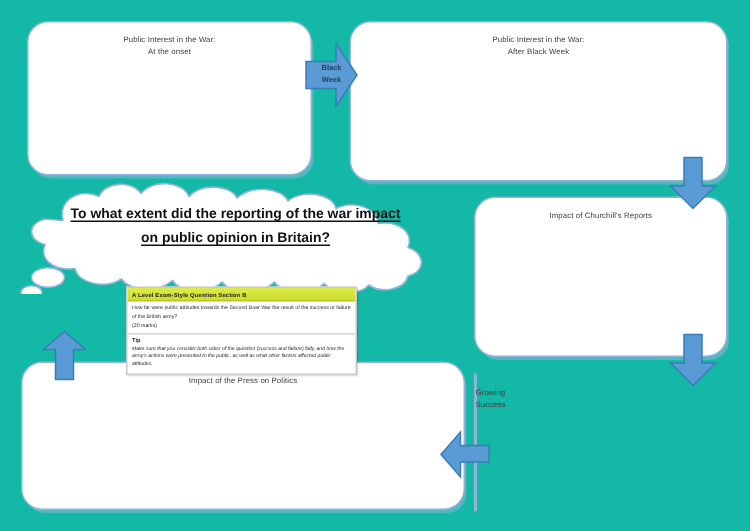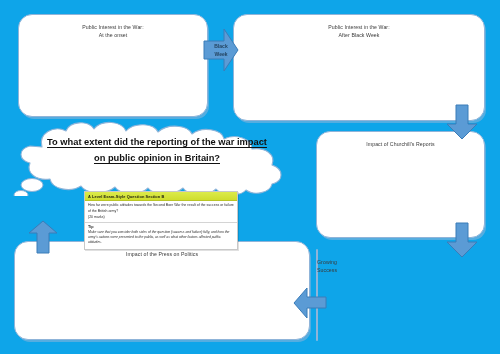--- a/index.html
+++ b/index.html
@@ -4,21 +4,21 @@
 <style>
   html, body {
     margin: 0;
     padding: 0;
     background: #ffffff;
   }
   #page {
     position: relative;
     width: 500px;
     height: 354px;
-    background: #0ea5e9;
+    background: #14b8a6;
     overflow: hidden;
     font-family: "Liberation Sans", sans-serif;
   }
 
   
   .box {
     position: absolute;
     box-sizing: border-box;
     background: #ffffff;
     border: 1px solid #8fb4d9;

